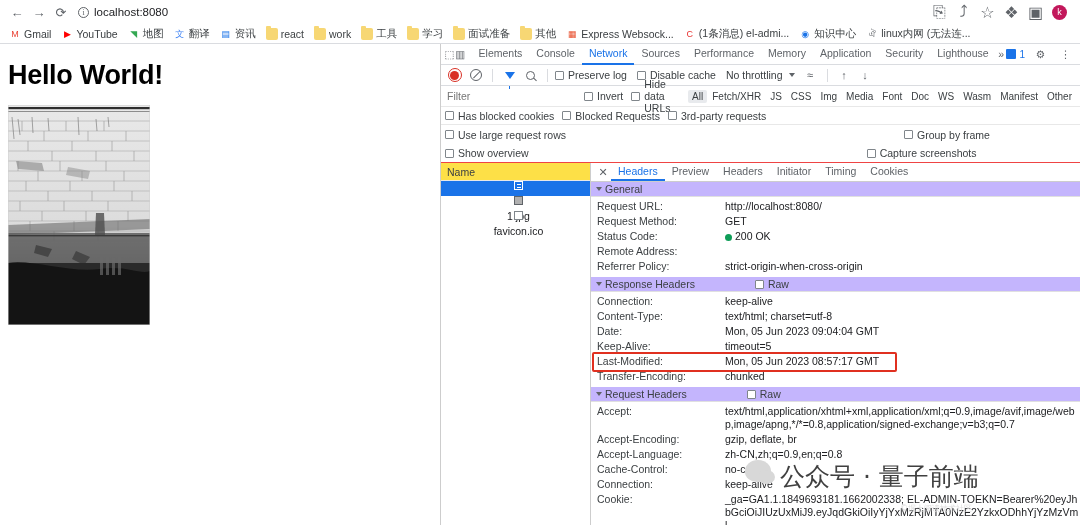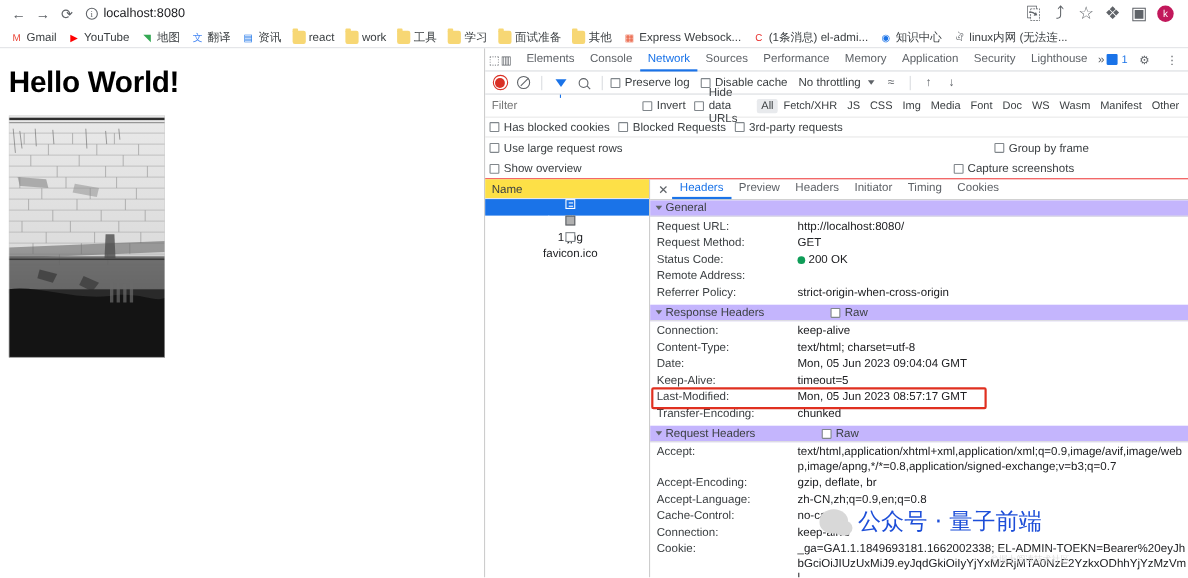--- a/index.html
+++ b/index.html
@@ -167,22 +167,22 @@
   .hrow { display: flex; padding: 1px 0 1px 6px; font-size: 10.5px; line-height: 13px; }
   .hk { width: 128px; flex: 0 0 auto; color: #3c4043; }
   .hv { color: #202124; word-break: break-all; flex: 1; min-width: 0; }
   .green-dot { width: 7px; height: 7px; border-radius: 50%; background: #0f9d58; display: inline-block; margin-right: 3px; vertical-align: middle; }
   .highlight-box {
     position: absolute; border: 2px solid #e03020; border-radius: 2px; pointer-events: none;
   }
 
   
   .watermark {
-    position: absolute; left: 745px; top: 460px; display: flex; align-items: center; gap: 9px;
-    color: #1d4ed8; font-size: 21px; font-family: "DejaVu Sans", sans-serif; white-space: nowrap;
+    position: absolute; left: 745px; top: 460px; display: flex; align-items: flex-start; gap: 9px;
+    color: #404040; font-size: 25px; font-family: "DejaVu Sans", sans-serif; white-space: nowrap;
     pointer-events: none;
   }
   .wechat {
     width: 26px; height: 22px; border-radius: 50% 50% 45% 45%; background: #d8d8d8; position: relative;
   }
   .wechat::after {
     content:""; position:absolute; right:-4px; bottom:-2px; width:17px; height:14px;
     border-radius: 50%; background:#d8d8d8;
   }
   .wm-sub {

